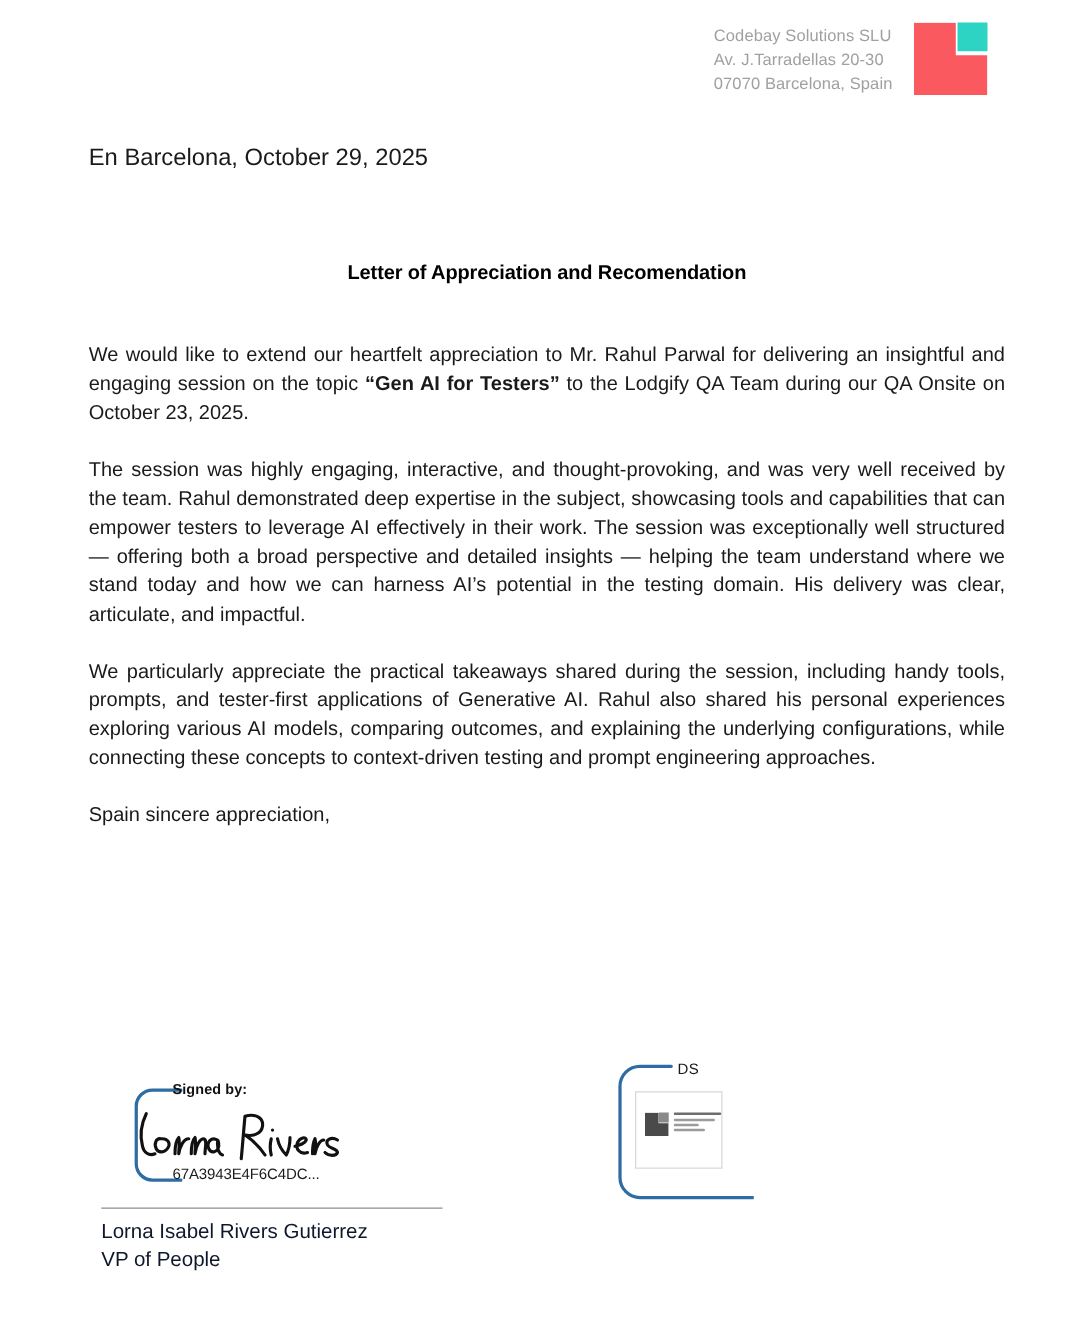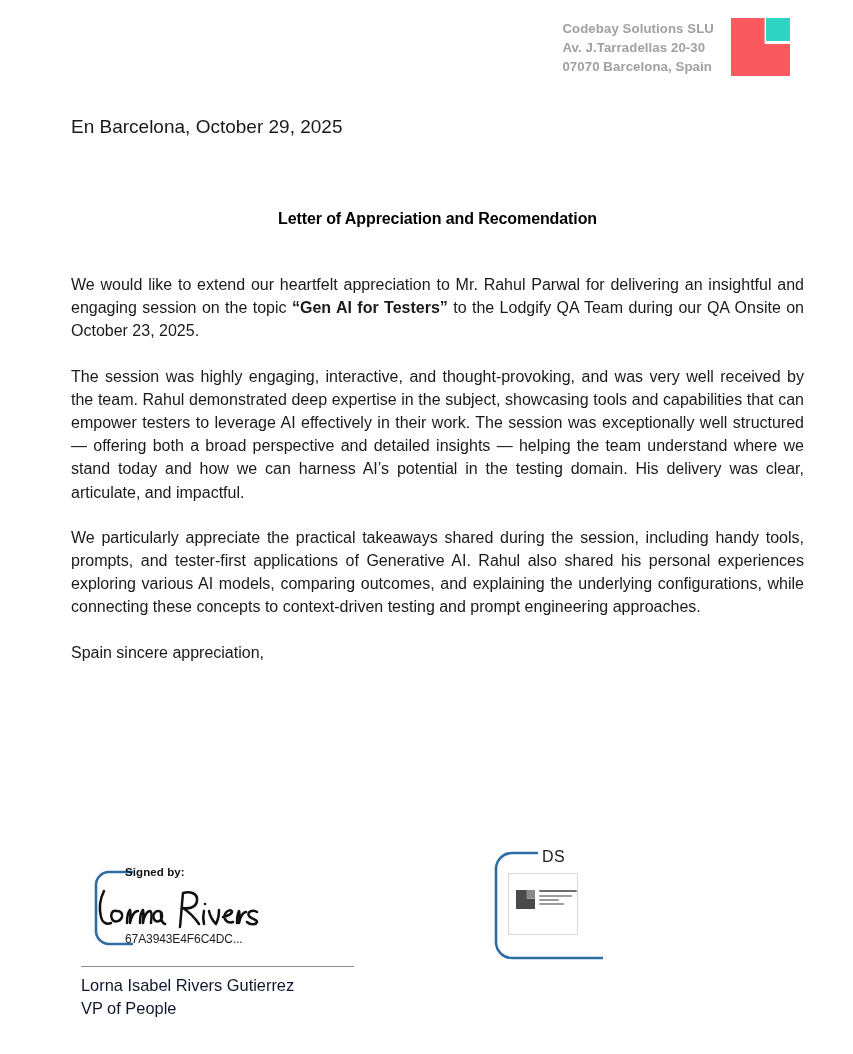--- a/index.html
+++ b/index.html
@@ -32,21 +32,20 @@
   }
   .company-address {
     text-align: left;
     font-family: "Liberation Sans", sans-serif;
     font-size: 13.2px;
     line-height: 19px;
     color: #a0a0a0;
     letter-spacing: 0.1px;
     white-space: nowrap;
     padding-top: 1px;
-    font-weight: bold;
   }
   .company-address div { display: block; }
 
   
   .logo {
     position: relative;
     width: 59px;
     height: 58px;
     flex: 0 0 auto;
   }
@@ -110,21 +109,21 @@
     position: absolute;
     left: 0;
     top: 840px;
     width: 853px;
     height: 214px;
   }
 
   
   .sig-stamp {
     position: absolute;
-    left: 91px;
+    left: 104px;
     top: 29px;
     width: 175px;
     height: 78px;
   }
   .sig-bracket {
     position: absolute;
     left: 0; top: 0;
     width: 42px; height: 78px;
   }
   .sig-signed-by {
@@ -164,21 +163,21 @@
   }
   .ds-bracket {
     position: absolute;
     left: 0; top: 0;
     width: 112px; height: 115px;
   }
   .ds-label {
     position: absolute;
     left: 51px;
     top: 0px;
-    font-size: 16px;
+    font-size: 12px;
     color: #1a1a1a;
     letter-spacing: 0.4px;
   }
   .ds-image {
     position: absolute;
     left: 17px;
     top: 25px;
     width: 70px;
     height: 62px;
     border: 1px solid #d8d8d8;

